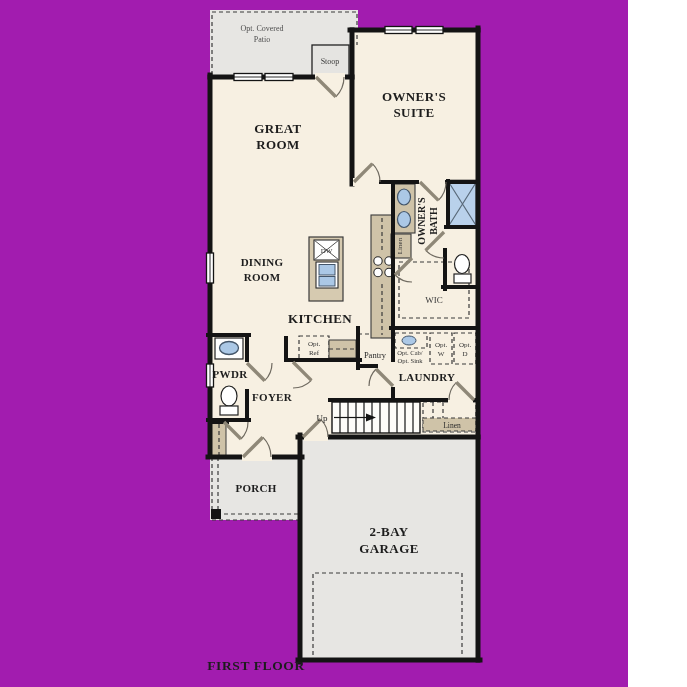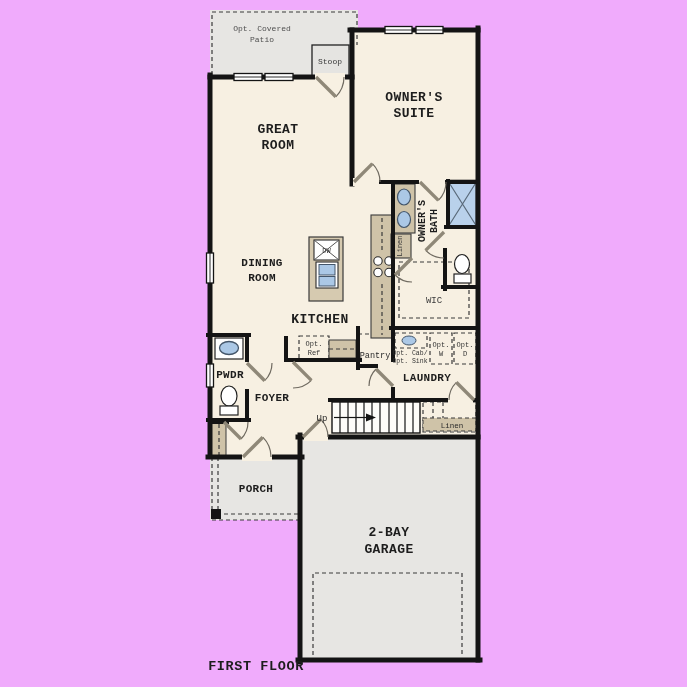--- a/index.html
+++ b/index.html
@@ -1,16 +1,16 @@
 <!DOCTYPE html>
 <html><head>
 <meta charset="utf-8">
 <style>
   html,body{margin:0;padding:0;background:#ffffff;}
-  .page{width:687px;height:687px;background:#f0abfc;position:relative;font-family:Liberation Mono, monospace;}
+  .page{width:628px;height:687px;background:#a21caf;position:relative;font-family:Liberation Serif, serif;}
   svg{display:block;}
   text{fill:#1d1d1d;}
   .lbl-lg{font-size:13px;font-weight:bold;letter-spacing:.4px;}
   .lbl-md{font-size:11px;font-weight:bold;letter-spacing:.3px;}
   .lbl-sm{font-size:8px;fill:#3b3b3b;}
   .lbl-xs{font-size:7px;fill:#333;}
   .lbl-xxs{font-size:6.5px;fill:#333;}
   .lbl-gray{fill:#4f4f4f;}
   .wall{stroke:#141414;fill:none;stroke-linecap:square;}
   .dash{stroke:#3a3a3a;stroke-width:1.2;fill:none;stroke-dasharray:4 3;}

